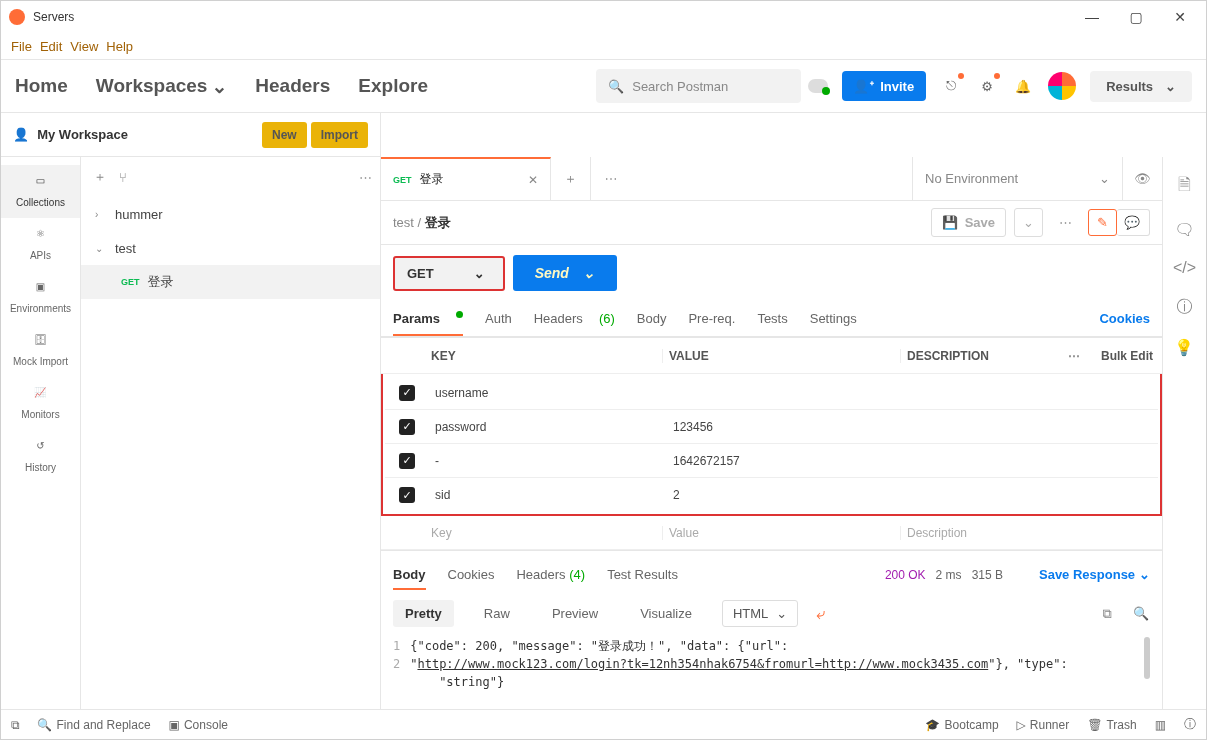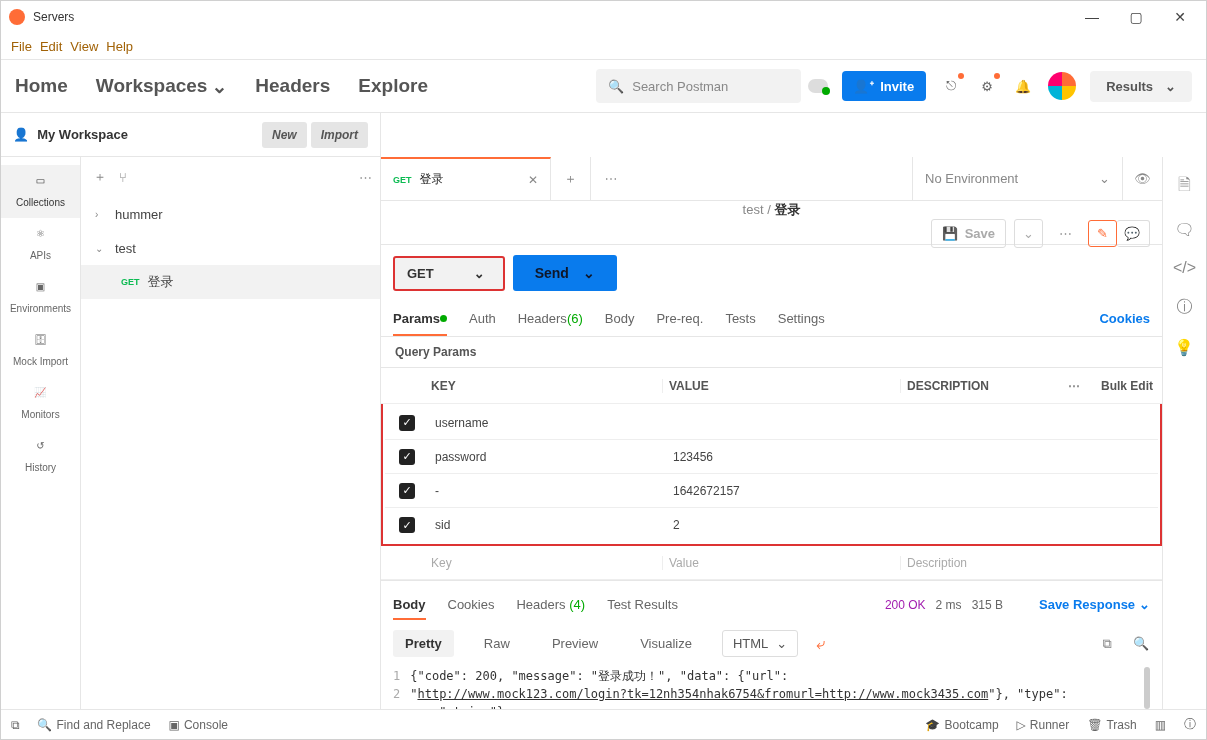--- a/index.html
+++ b/index.html
@@ -29,21 +29,21 @@
 .avatar { width:28px; height:28px; border-radius:50%; background: conic-gradient(#ff6c37 0 90deg,#ffc400 90deg 180deg,#00b4d8 180deg 270deg,#ff006e 270deg); cursor:pointer;}
 .upgrade { background:#f2f2f2; padding:8px 16px; border-radius:4px; color:#555; font-weight:600; cursor:pointer; display:flex; align-items:center; gap:12px;}
 
 
 .main { display:flex; height: calc(740px - 32px - 26px - 54px - 30px); }
 
 
 .ws-header { height:44px; display:flex; align-items:center; border-bottom:1px solid #e6e6e6; padding:0 12px;}
 .ws-header .ws-name { font-weight:600; color:#333; font-size:13px; display:flex; align-items:center; gap:8px;}
 .ws-header .btns { margin-left:auto; display:flex; gap:4px;}
-.ws-header .btns button { background:#e5e5e5; border:none; padding:6px 10px; border-radius:3px; font-size:12px; font-weight:600; color:#555; cursor:pointer;font-style:italic;}
+.ws-header .btns button { background:#eab308; border:none; padding:6px 10px; border-radius:3px; font-size:12px; font-weight:600; color:#555; cursor:pointer;}
 
 .left-col { width:80px; border-right:1px solid #e6e6e6; display:flex; flex-direction:column; align-items:center; padding-top:8px;}
 .left-col .item { width:100%; text-align:center; padding:10px 0; cursor:pointer; color:#666; font-size:10px; display:flex; flex-direction:column; align-items:center; gap:4px;}
 .left-col .item.active { background:#f2f2f2; color:#333;}
 .left-col .item svg, .left-col .item .ic { width:20px; height:18px; }
 
 .tree-col { width:300px; border-right:1px solid #e6e6e6; display:flex; flex-direction:column;}
 .tree-tools{ height:40px; display:flex; align-items:center; padding:0 8px; gap:8px; color:#888;}
 .tree-tools .plus{ width:22px; text-align:center; cursor:pointer;}
 .tree-tools .filter{ flex:1;}
@@ -60,36 +60,36 @@
 .content { flex:1; display:flex; flex-direction:column; position:relative;}
 .tabbar { height:44px; display:flex; border-bottom:1px solid #e6e6e6;}
 .tabbar .tab { border-top:2px solid #ff6c37; border-right:1px solid #e6e6e6; width:170px; display:flex; align-items:center; padding:0 12px; gap:8px; font-size:12px;}
 .tabbar .tab .close{ margin-left:auto; color:#888; cursor:pointer;}
 .tabbar .addtab{ width:40px; display:flex; align-items:center; justify-content:center; color:#888; cursor:pointer; border-right:1px solid #e6e6e6;}
 .tabbar .moretab{ width:40px; display:flex; align-items:center; justify-content:center; color:#888; cursor:pointer;}
 .tabbar .env{ margin-left:auto; width:210px; display:flex; align-items:center; padding:0 12px; color:#888; border-left:1px solid #e6e6e6;}
 .tabbar .env .chev{ margin-left:auto;}
 .tabbar .eye{ width:40px; display:flex; align-items:center; justify-content:center; color:#888; cursor:pointer; border-left:1px solid #e6e6e6;}
 
-.crumb-row{ height:44px; display:flex; align-items:center; padding:0 12px; border-bottom:1px solid #e6e6e6;flex-direction:column;}
+.crumb-row{ height:44px; display:flex; align-items:center; padding:0 12px; border-bottom:1px solid #e6e6e6;}
 .crumb-row .crumbs{ color:#888; font-size:13px;}
 .crumb-row .crumbs b{ color:#333; font-weight:600;}
 .crumb-row .actions{ margin-left:auto; display:flex; align-items:center; gap:8px;}
 .save-btn{ border:1px solid #ddd; padding:6px 10px; border-radius:3px; color:#aaa; display:flex; gap:6px; align-items:center; font-weight:600; cursor:pointer;}
 .save-chev{ border:1px solid #ddd; padding:6px 8px; border-radius:3px; color:#aaa; cursor:pointer;}
 .icon-outline{ border:1px solid #ddd; padding:5px 8px; border-radius:3px; color:#888; cursor:pointer;}
 .icon-outline.active{ border-color:#ff6c37; color:#ff6c37;}
 
 .url-row{ display:flex; align-items:center; padding:10px 12px; gap:8px;}
 .method-sel{ border:2px solid #d33; background:#f2f2f2; padding:8px 18px 8px 12px; border-radius:3px; font-weight:700; color:#333; display:flex; align-items:center; gap:40px; cursor:pointer; font-size:13px;}
 .url-input{ flex:1; border:2px solid #d33; background:#f2f2f2; padding:8px 10px; border-radius:3px; font-size:12px; color:#333; font-family:inherit;}
-.send-btn{ background:#097bed; color:#0f172a; padding:10px 22px; border-radius:3px; font-weight:700; display:flex; align-items:center; gap:14px; cursor:pointer; font-size:14px;}
+.send-btn{ background:#097bed; color:#fef9c3; padding:10px 22px; border-radius:3px; font-weight:700; display:flex; align-items:center; gap:14px; cursor:pointer; font-size:14px;font-style:italic;}
 
 .req-tabs{ display:flex; padding:0 12px; gap:22px; border-bottom:1px solid #e6e6e6; align-items:center;}
-.req-tabs .rtab{ padding:10px 0; color:#666; cursor:pointer; font-size:13px; display:flex; gap:0; align-items:center;}
+.req-tabs .rtab{ padding:10px 0; color:#666; cursor:pointer; font-size:13px; display:flex; gap:16px; }
 .req-tabs .rtab.active{ color:#333; font-weight:600; box-shadow: inset 0 -2px 0 #ff6c37;}
 .req-tabs .green-dot{ width:7px; height:7px; background:#0a0; border-radius:50%;}
 .req-tabs .count{ color:#0a0;}
 .req-tabs .cookies{ margin-left:auto; color:#097bed; font-weight:600; cursor:pointer;}
 
 .qp-title{ padding:8px 14px; font-weight:600; color:#555; font-size:12px;}
 .qp-table{ border-top:1px solid #e6e6e6;}
 .qp-head, .qp-row{ display:flex; align-items:center; border-bottom:1px solid #eee; font-size:12px;}
 .qp-head{ font-weight:700; color:#555; height:36px;}
 .qp-row{ height:34px; color:#444;}
@@ -305,21 +305,20 @@
           <span>Headers</span> 
           <span class="count">(6)</span>
         </div>
       <div class="rtab">Body</div>
       <div class="rtab">Pre-req.</div>
       <div class="rtab">Tests</div>
       <div class="rtab">Settings</div>
       <div class="cookies">Cookies</div>
     </div>
 
-    <div class="qp-title">Query Params</div>
     <div class="qp-table">
       <div class="qp-head">
         <div class="qp-cell-cb"></div>
         <div class="qp-cell-key">KEY</div>
         <div class="qp-cell-val">VALUE</div>
         <div class="qp-cell-desc">DESCRIPTION</div>
         <div class="qp-cell-more">⋯</div>
         <div class="qp-cell-bulk">Bulk Edit</div>
       </div>
       <div class="redbox" style="border-top:none;">

